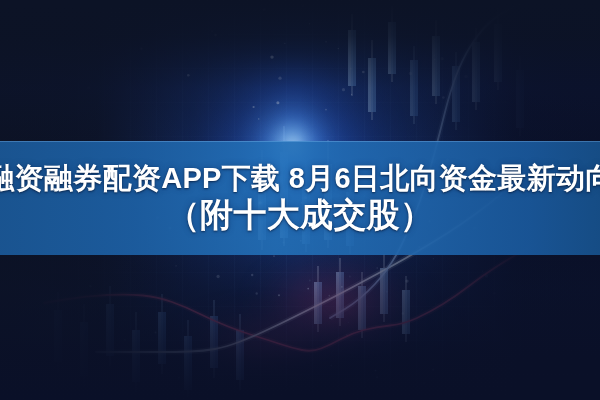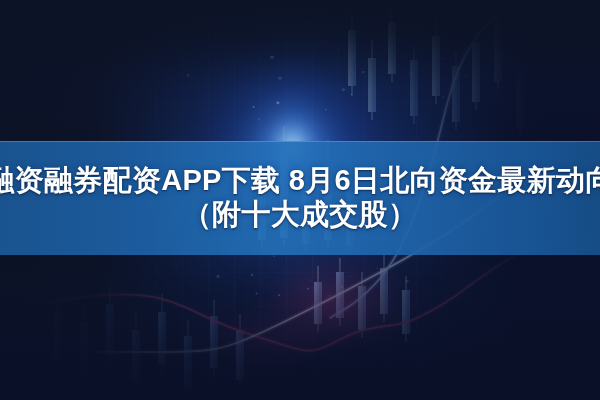--- a/index.html
+++ b/index.html
@@ -109,21 +109,21 @@
     position: relative;
     color: #ffffff;
     font-weight: bold;
     text-align: center;
     line-height: 1.16;
     letter-spacing: 0.3px;
     text-shadow: 0 1px 2px rgba(5,18,45,0.65), 0 0 6px rgba(10,40,90,0.45);
     white-space: nowrap;
   }
   .h-line1 { font-size: 29px; }
-  .h-line2 { font-size: 29px; }
+  .h-line2 { font-size: 33px; }
 </style>
 </head>
 <body>
 
 <div id="banner">
 
   <div class="layer bg-base"></div>
   <div class="layer grid-v"></div>
   <div class="layer grid-h"></div>
 

